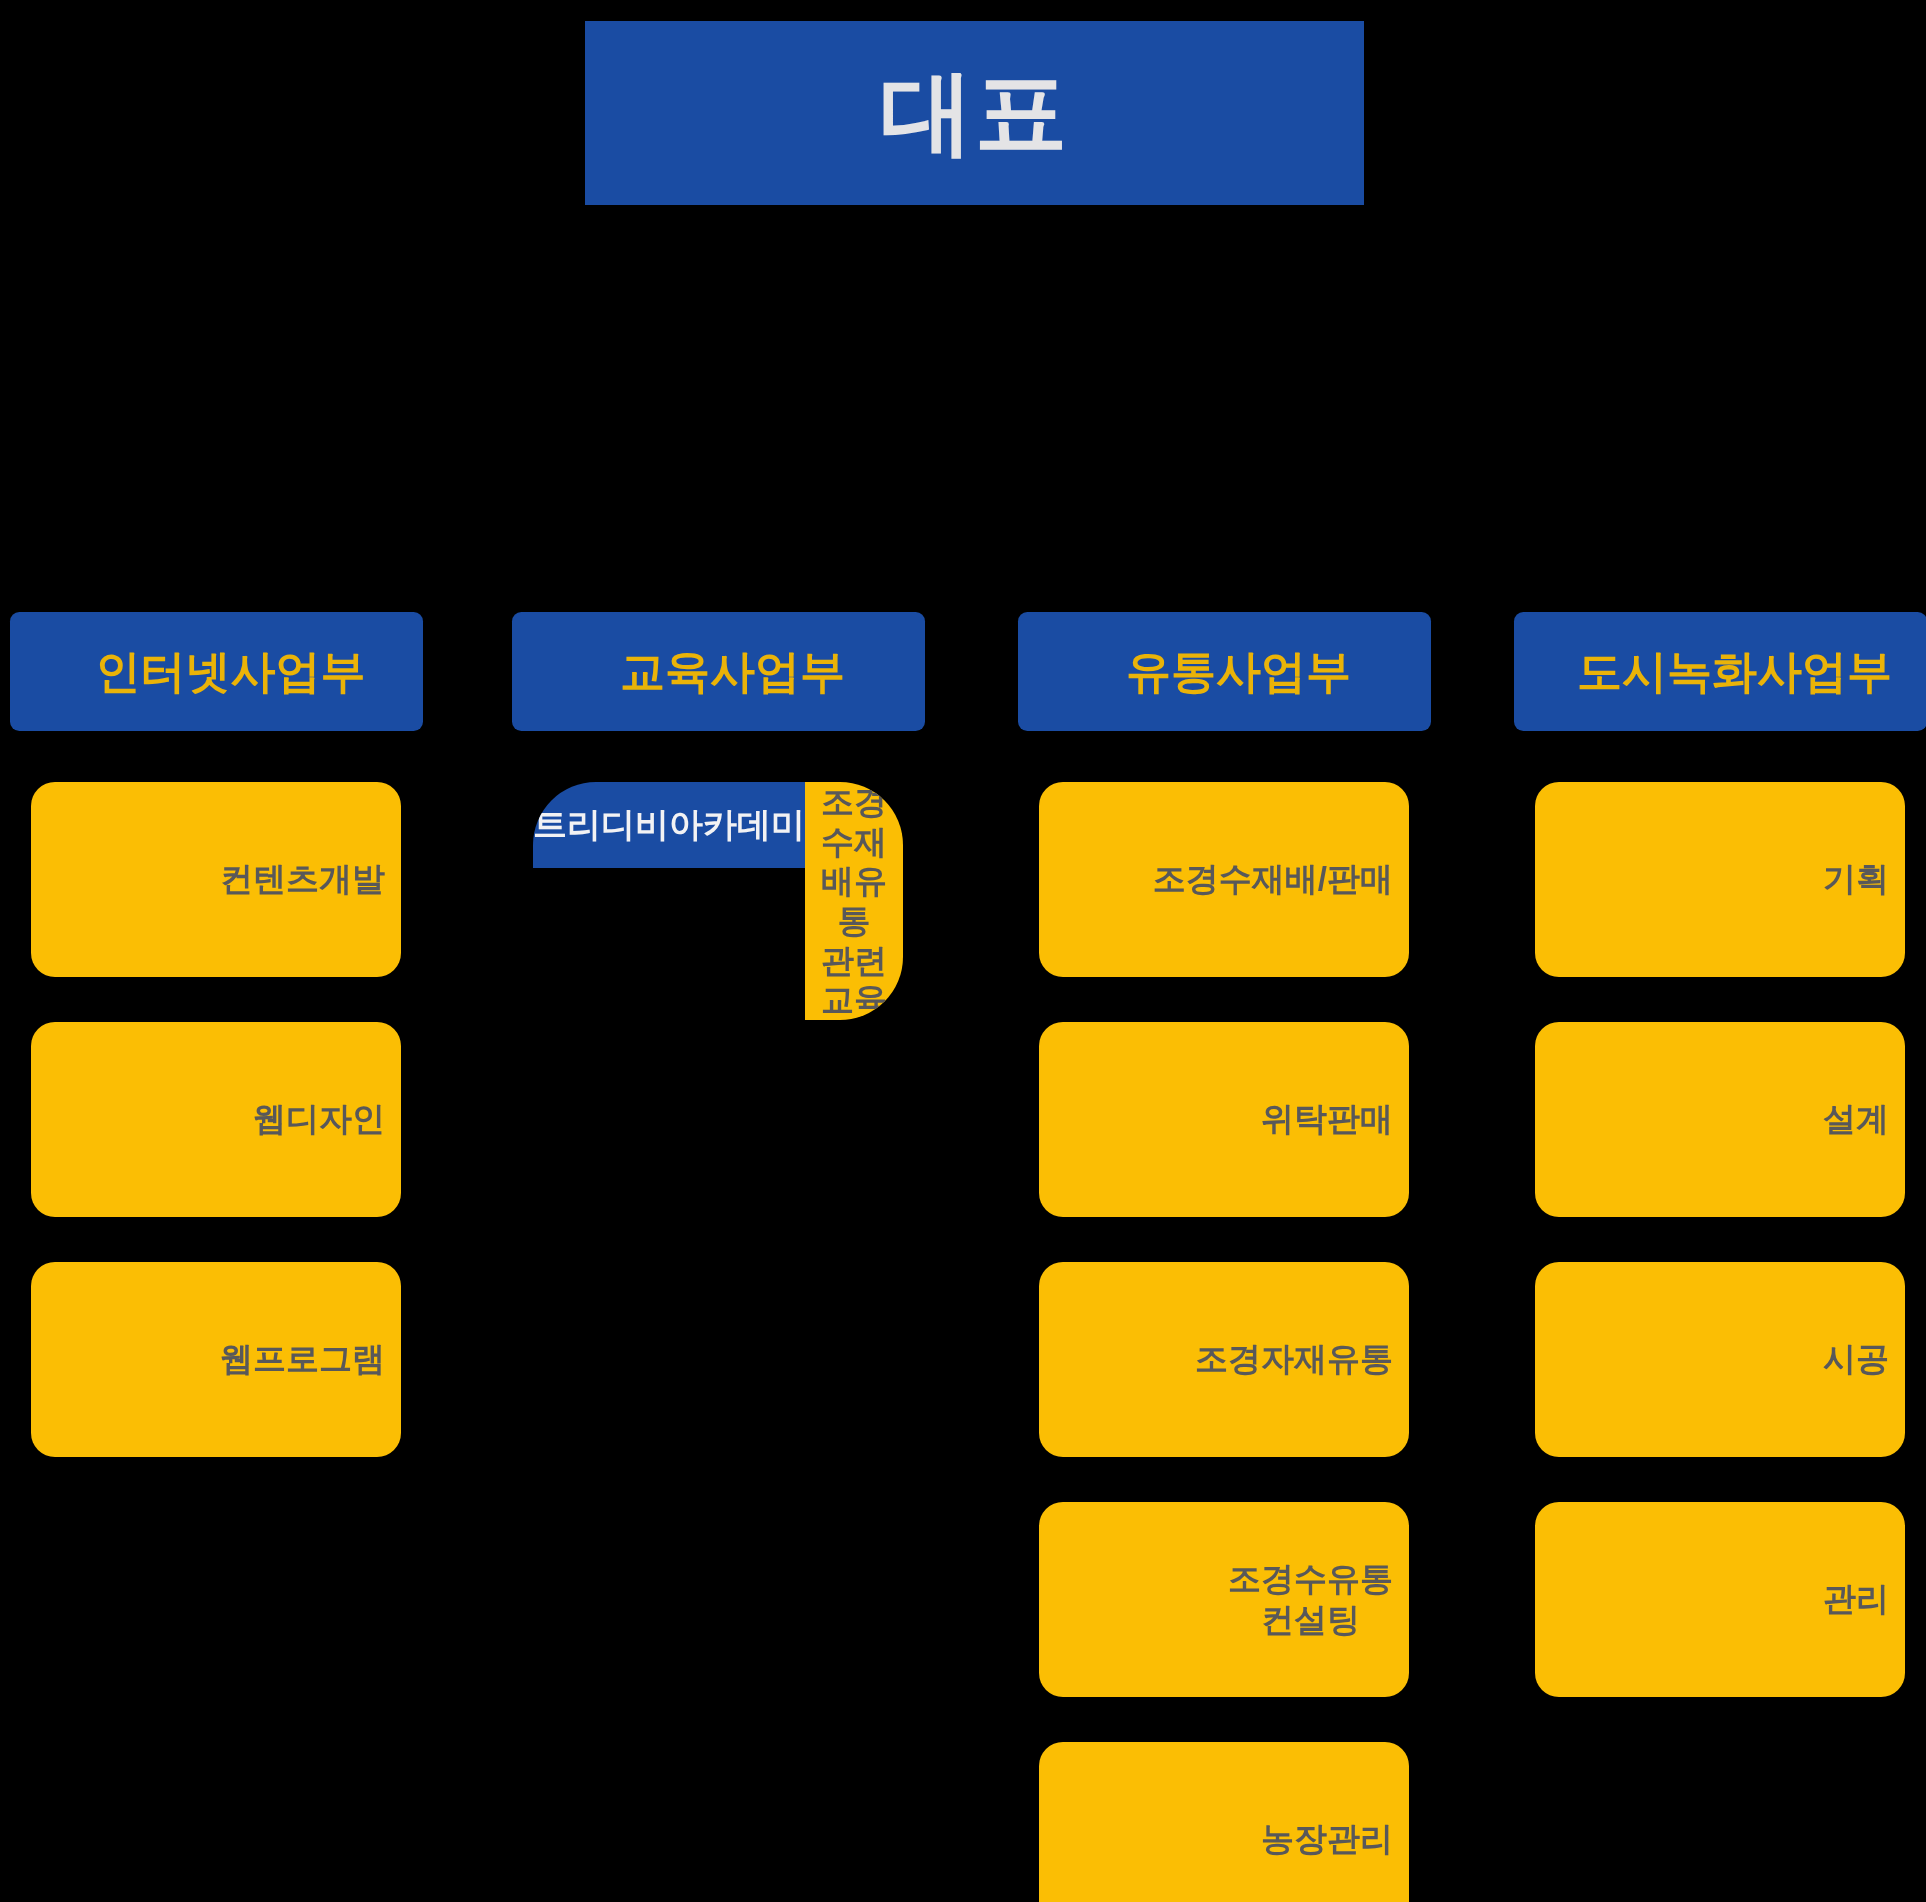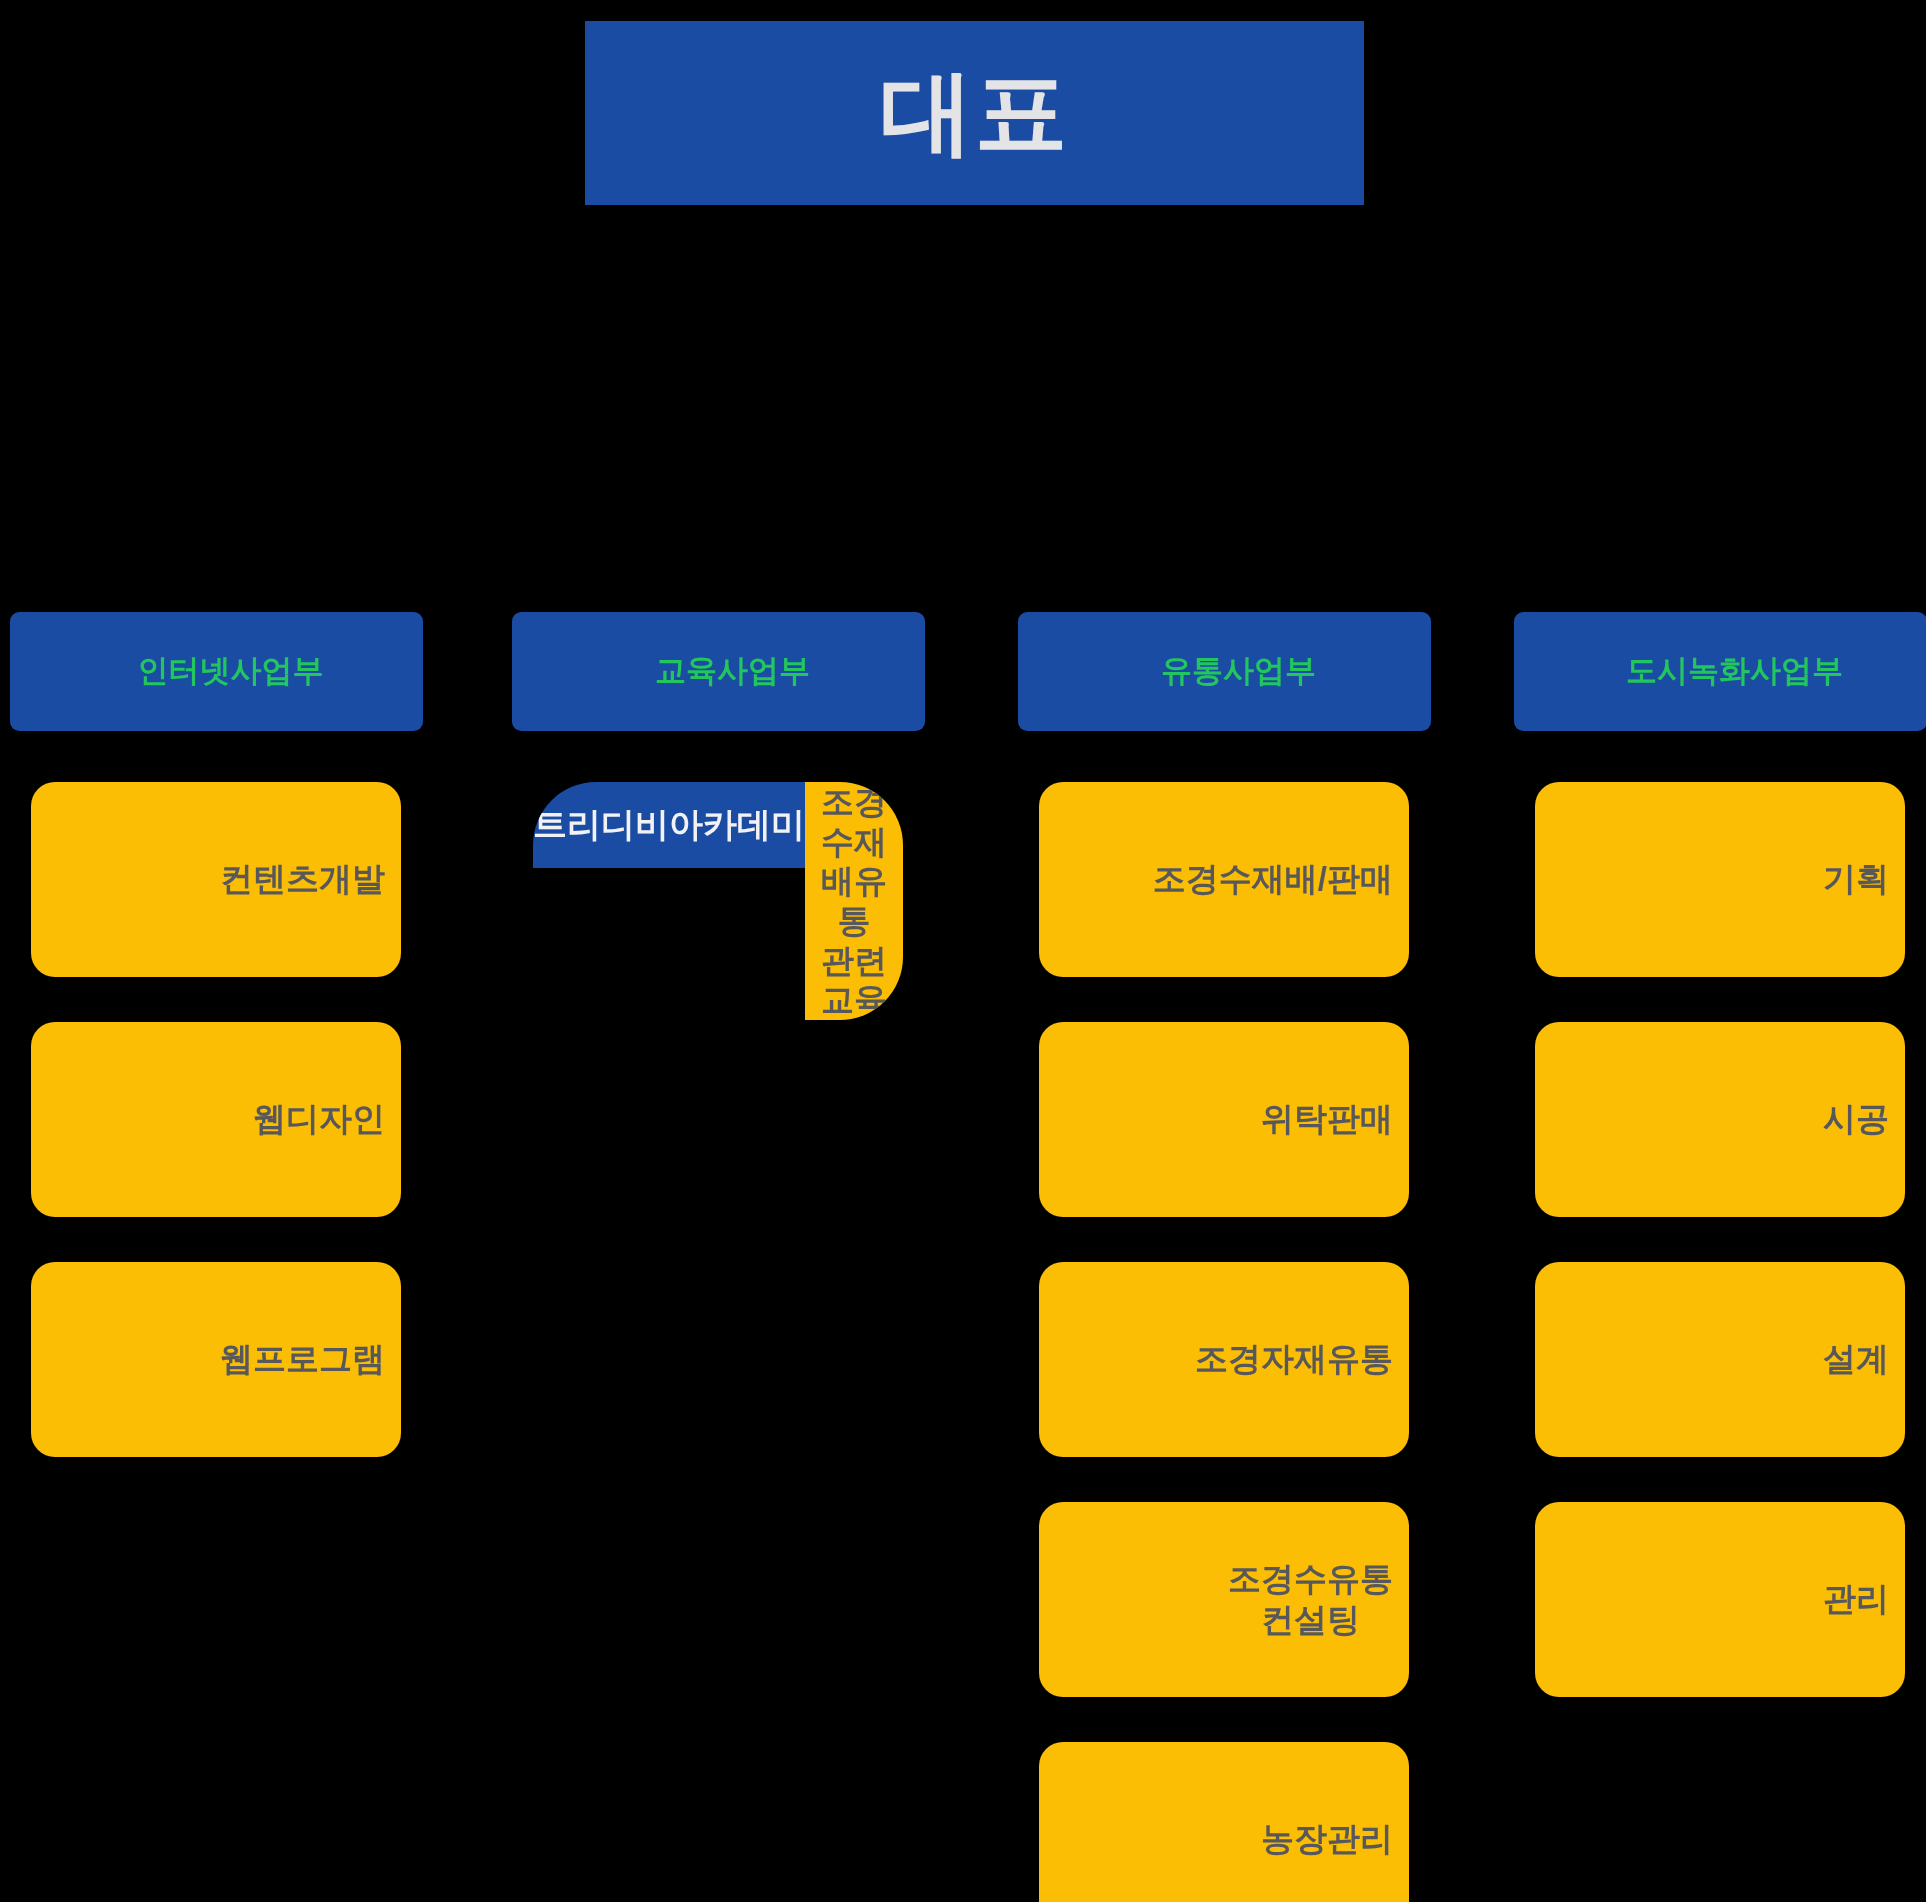--- a/index.html
+++ b/index.html
@@ -89,22 +89,22 @@
     height: 119px;
     background: #1A4CA3;
     border-radius: 9.3px;
     display: flex;
     align-items: center;
     justify-content: center;
     box-sizing: border-box;
     margin-bottom: 51px;
   }
   .division-header-label {
-    color: #22c55e;
-    font-size: 31px;
+    color: #eab308;
+    font-size: 45px;
     font-weight: 700;
     line-height: 1.05;
     white-space: nowrap;
     margin-left: 28px;
   }
 
   
   .unit-card {
     width: 370px;
     margin-left: 21px;
@@ -237,24 +237,24 @@
     </div>
 
     <div class="column col-3">
       <div class="division-header">
         <span class="division-header-label">도시녹화사업부</span>
       </div>
       <div class="unit-card">
         <span class="unit-label">기획</span>
       </div>
       <div class="unit-card">
+        <span class="unit-label">설계</span>
+      </div>
+      <div class="unit-card">
         <span class="unit-label">시공</span>
-      </div>
-      <div class="unit-card">
-        <span class="unit-label">설계</span>
       </div>
       <div class="unit-card">
         <span class="unit-label">관리</span>
       </div>
     </div>
 
   </div>
 </div>
 
 

